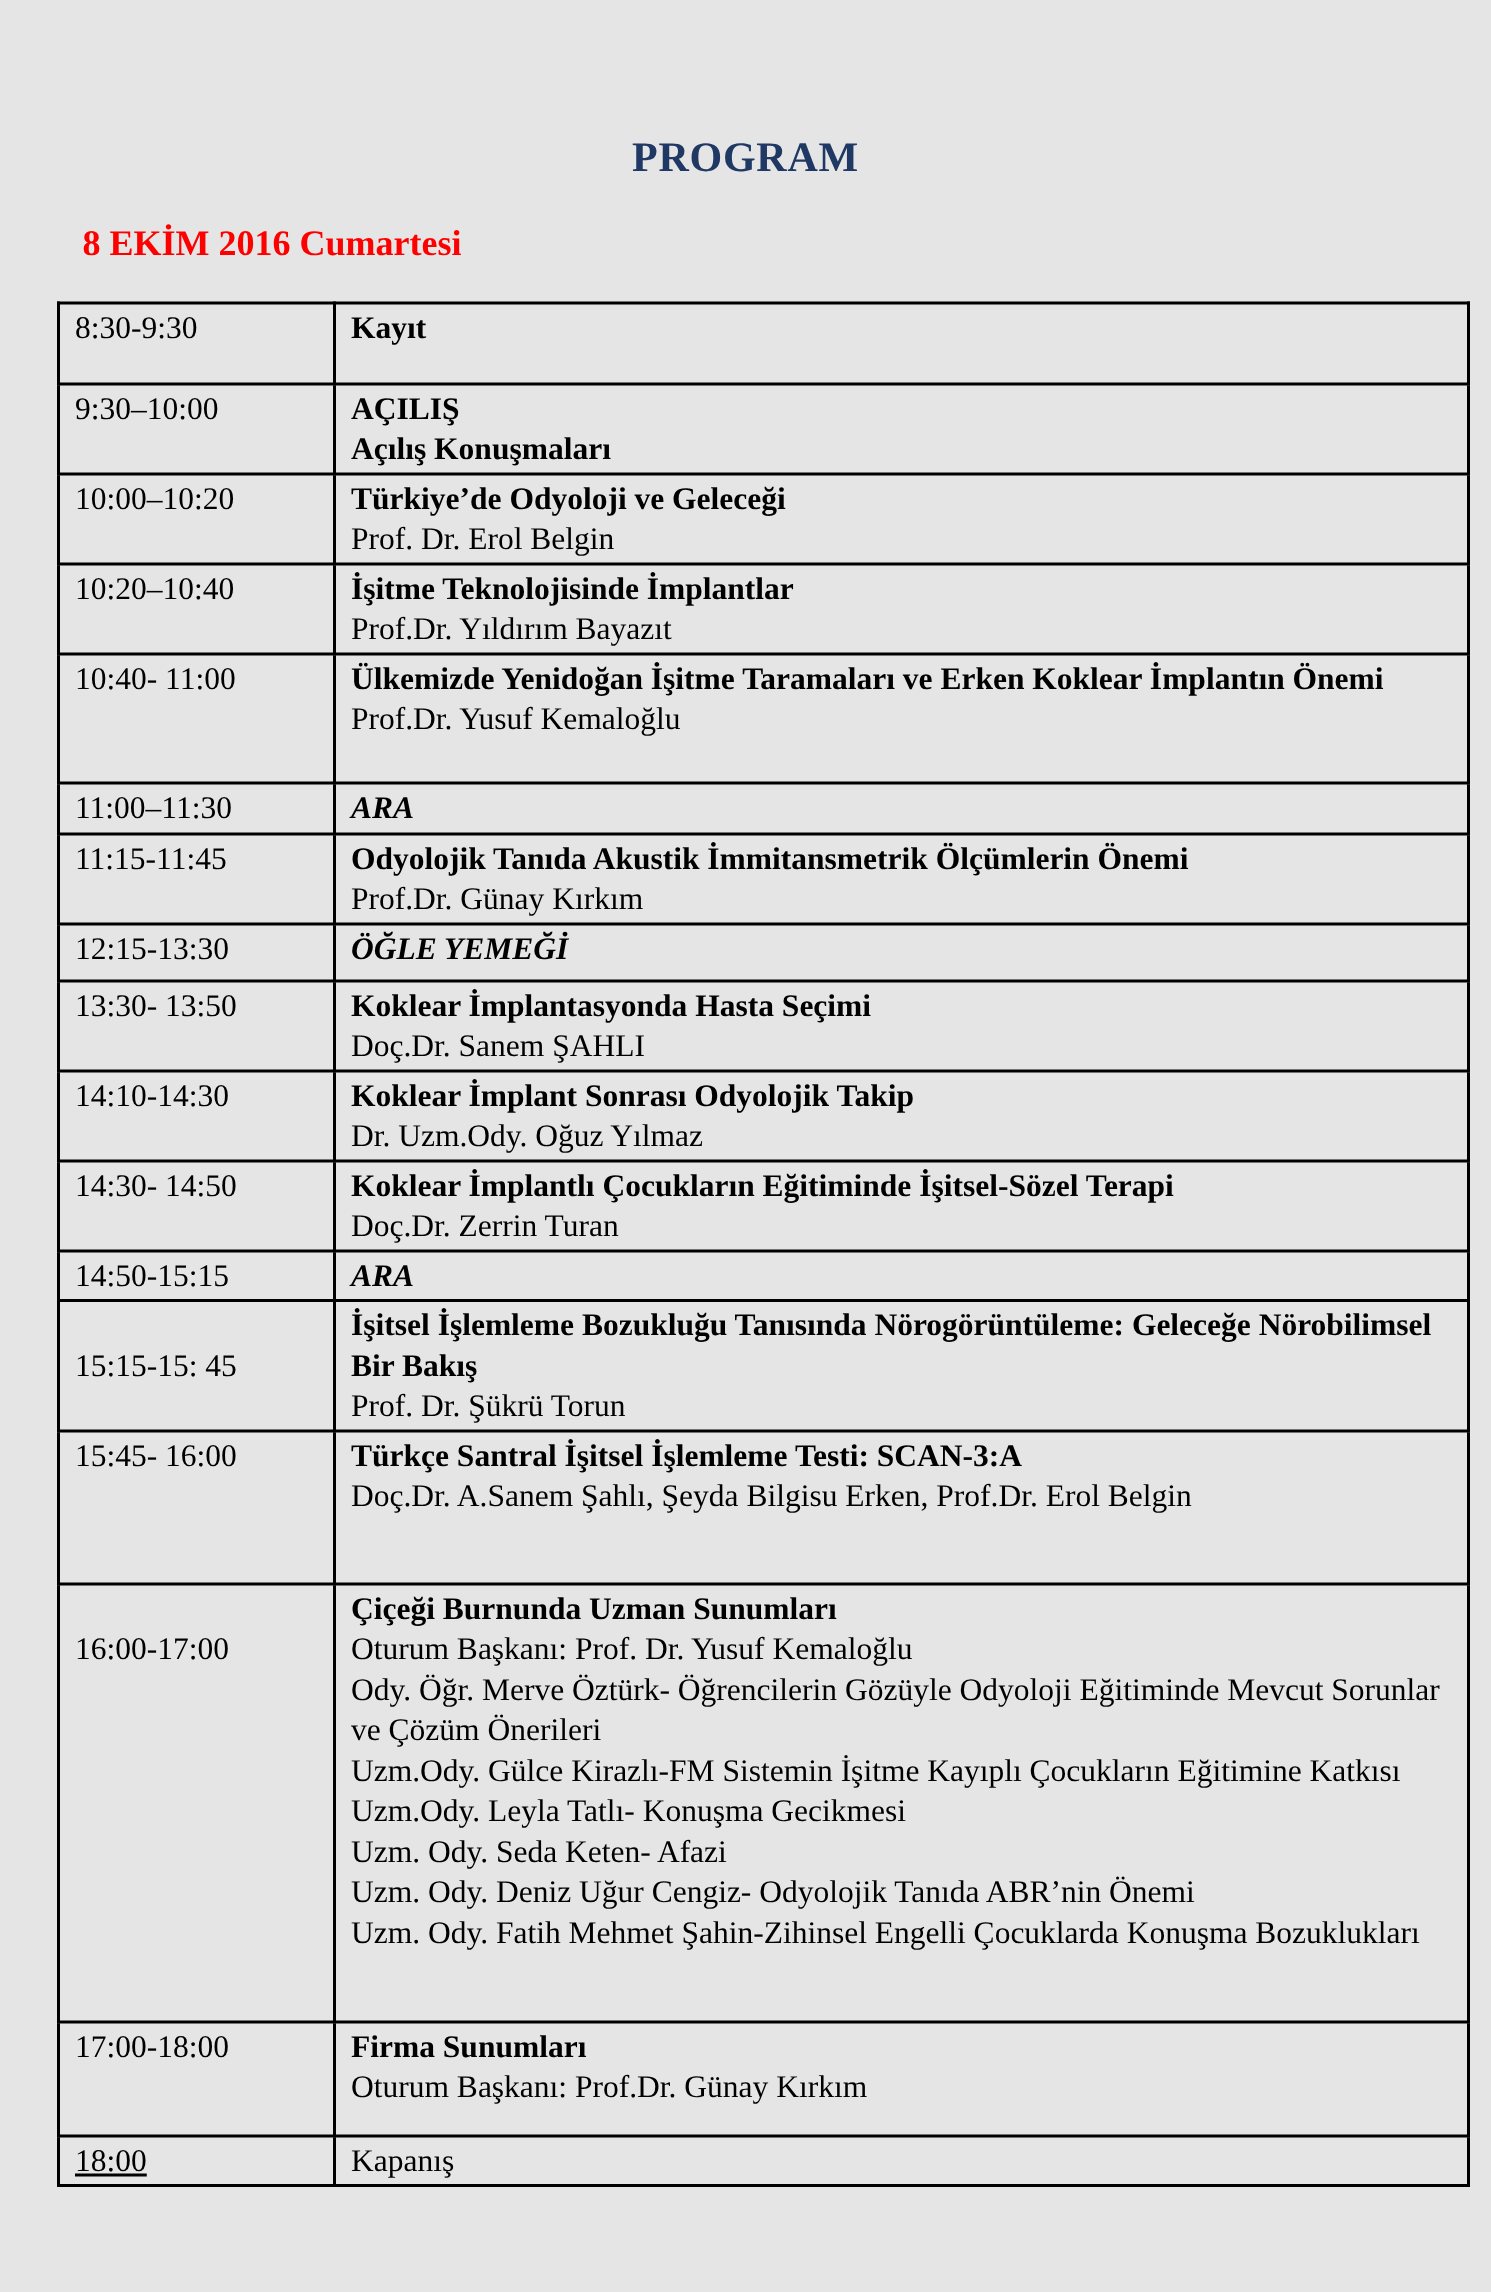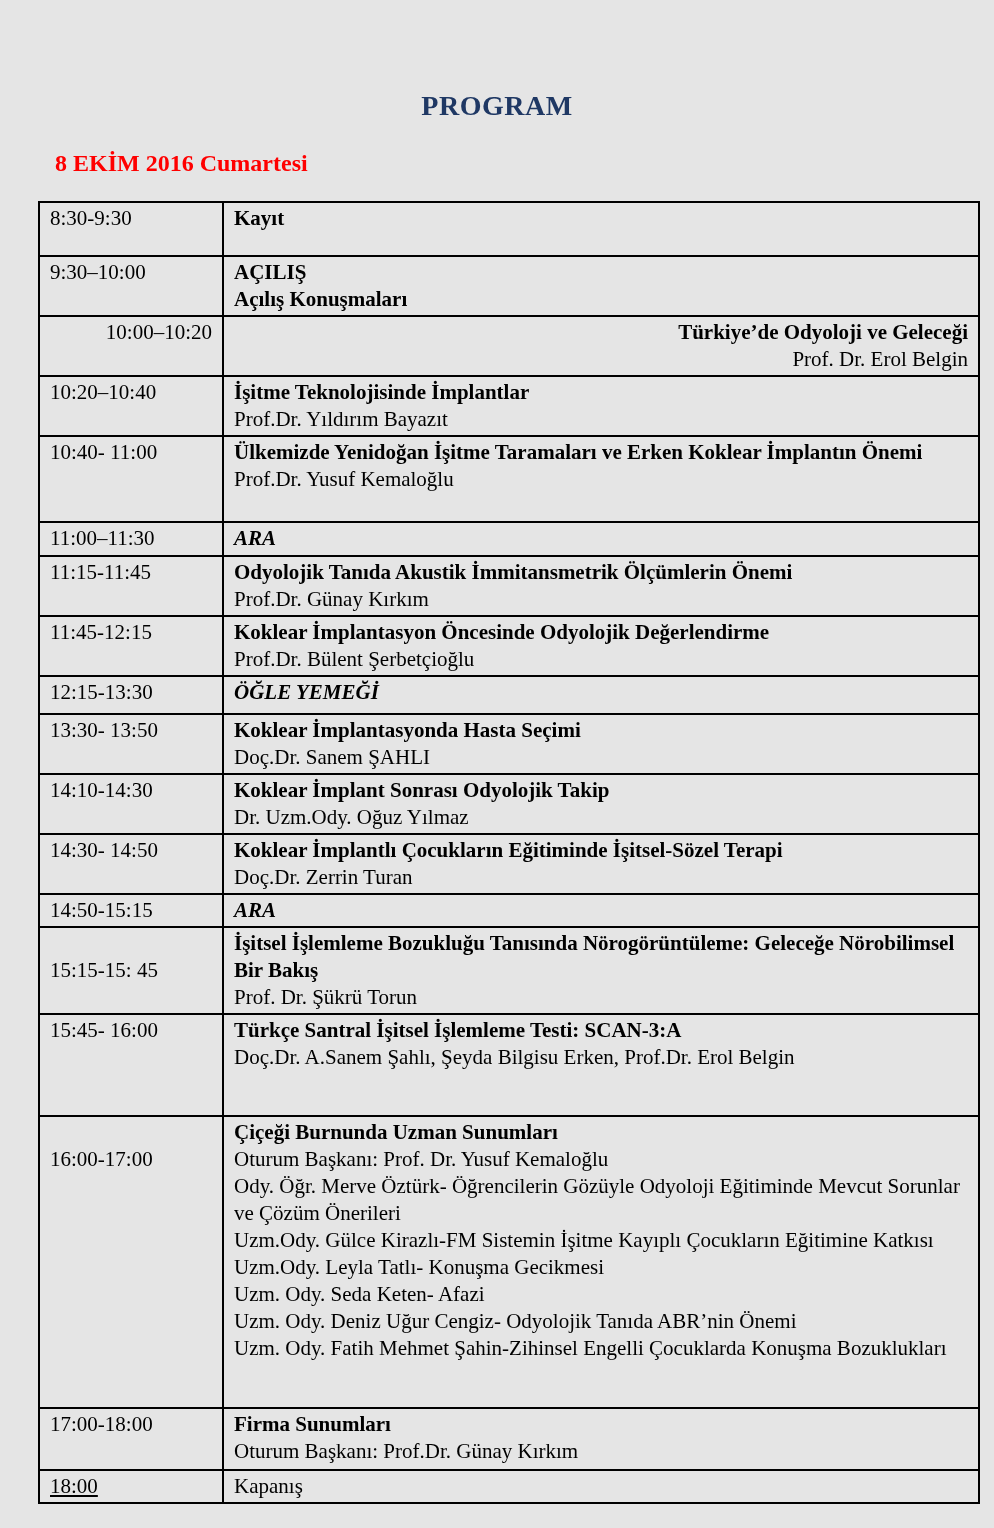--- a/index.html
+++ b/index.html
@@ -79,21 +79,21 @@
             <div class="line bold">Kayıt</div>
           </td>
         </tr>
         <tr style="height: 54px;">
           <td class="time-cell"><span class="time-label">9:30–10:00</span></td>
           <td class="session-cell">
             <div class="line bold">AÇILIŞ</div>
             <div class="line bold">Açılış Konuşmaları</div>
           </td>
         </tr>
-        <tr style="height: 54px; text-align: right;">
+        <tr style="height: 54px;">
           <td class="time-cell"><span class="time-label">10:00–10:20</span></td>
           <td class="session-cell">
             <div class="line bold">Türkiye’de Odyoloji ve Geleceği</div>
             <div class="line regular">Prof. Dr. Erol Belgin</div>
           </td>
         </tr>
         <tr style="height: 54px;">
           <td class="time-cell"><span class="time-label">10:20–10:40</span></td>
           <td class="session-cell">
             <div class="line bold">İşitme Teknolojisinde İmplantlar</div>
@@ -111,27 +111,20 @@
           <td class="time-cell"><span class="time-label">11:00–11:30</span></td>
           <td class="session-cell">
             <div class="line bold-italic">ARA</div>
           </td>
         </tr>
         <tr style="height: 55px;">
           <td class="time-cell"><span class="time-label">11:15-11:45</span></td>
           <td class="session-cell">
             <div class="line bold">Odyolojik Tanıda Akustik İmmitansmetrik Ölçümlerin Önemi</div>
             <div class="line regular">Prof.Dr. Günay Kırkım</div>
-          </td>
-        </tr>
-        <tr style="height: 55px;">
-          <td class="time-cell"><span class="time-label">11:45-12:15</span></td>
-          <td class="session-cell">
-            <div class="line bold">Koklear İmplantasyon Öncesinde Odyolojik Değerlendirme</div>
-            <div class="line regular">Prof.Dr. Bülent Şerbetçioğlu</div>
           </td>
         </tr>
         <tr style="height: 38px;">
           <td class="time-cell"><span class="time-label">12:15-13:30</span></td>
           <td class="session-cell">
             <div class="line bold-italic">ÖĞLE YEMEĞİ</div>
           </td>
         </tr>
         <tr style="height: 58px;">
           <td class="time-cell"><span class="time-label">13:30- 13:50</span></td>
@@ -180,21 +173,21 @@
             <div class="line bold">Çiçeği Burnunda Uzman Sunumları</div>
             <div class="line regular">Oturum Başkanı: Prof. Dr. Yusuf Kemaloğlu</div>
             <div class="line regular">Ody. Öğr. Merve Öztürk- Öğrencilerin Gözüyle Odyoloji Eğitiminde Mevcut Sorunlar ve Çözüm Önerileri</div>
             <div class="line regular">Uzm.Ody. Gülce Kirazlı-FM Sistemin İşitme Kayıplı Çocukların Eğitimine Katkısı</div>
             <div class="line regular">Uzm.Ody. Leyla Tatlı- Konuşma Gecikmesi</div>
             <div class="line regular">Uzm. Ody. Seda Keten- Afazi</div>
             <div class="line regular">Uzm. Ody. Deniz Uğur Cengiz- Odyolojik Tanıda ABR’nin Önemi</div>
             <div class="line regular">Uzm. Ody. Fatih Mehmet Şahin-Zihinsel Engelli Çocuklarda Konuşma Bozuklukları</div>
           </td>
         </tr>
-        <tr style="height: 62px;">
+        <tr style="height: 76px;">
           <td class="time-cell"><span class="time-label">17:00-18:00</span></td>
           <td class="session-cell">
             <div class="line bold">Firma Sunumları</div>
             <div class="line regular">Oturum Başkanı: Prof.Dr. Günay Kırkım</div>
           </td>
         </tr>
         <tr style="height: 29px;">
           <td class="time-cell"><span class="time-label underline">18:00</span></td>
           <td class="session-cell">
             <div class="line regular">Kapanış</div>

